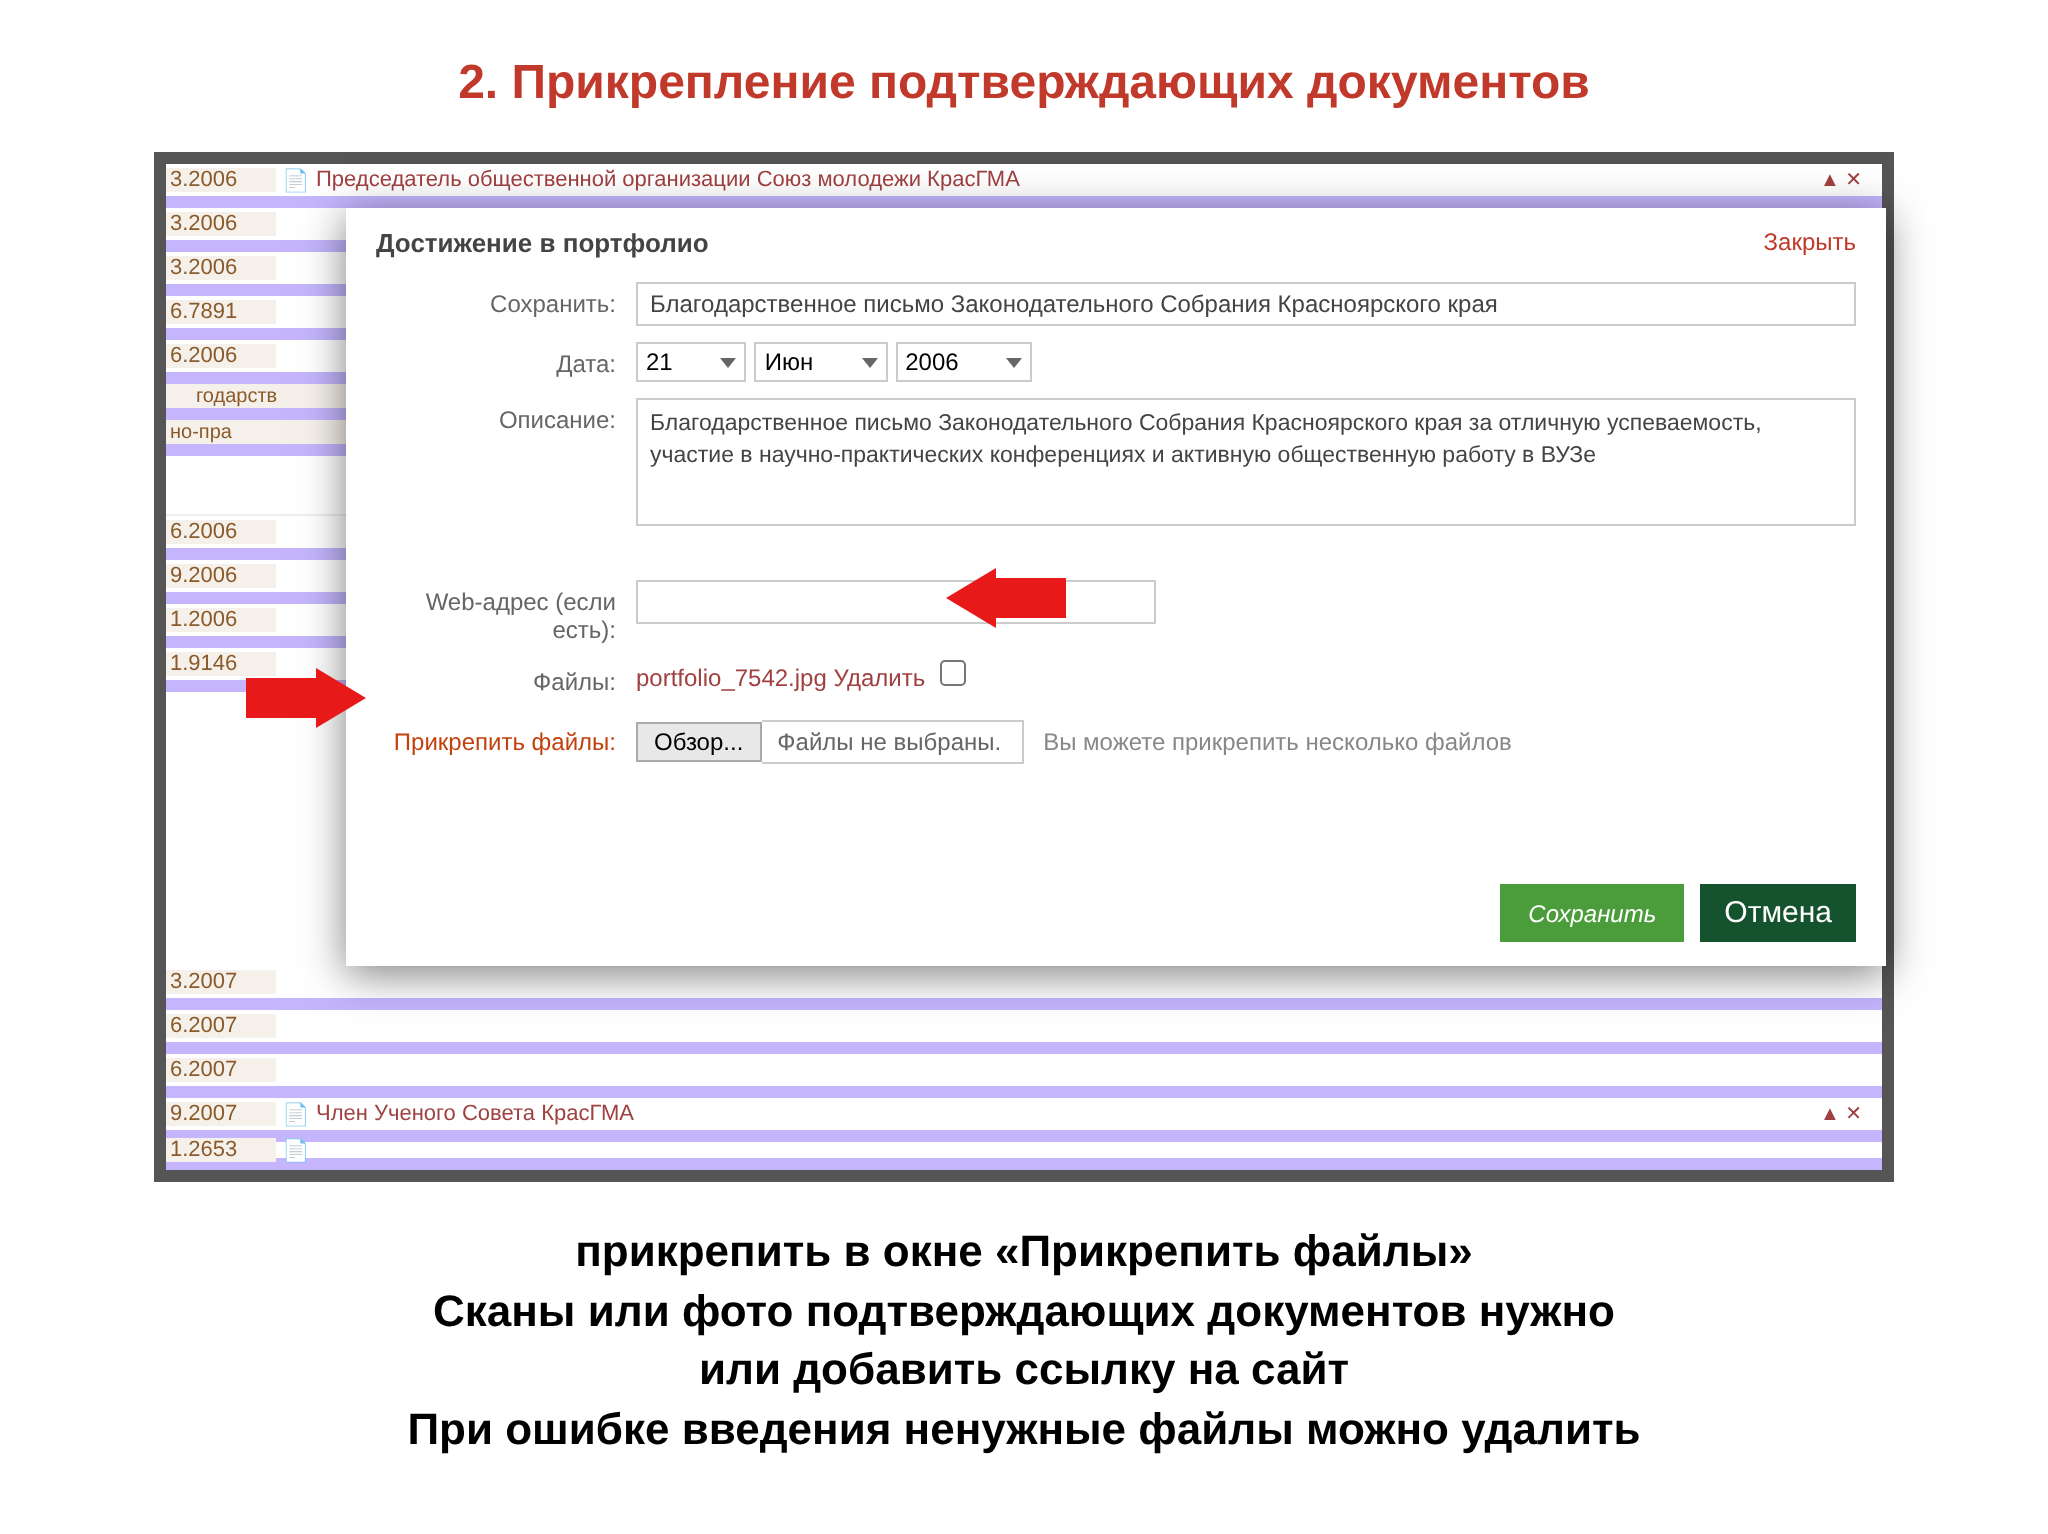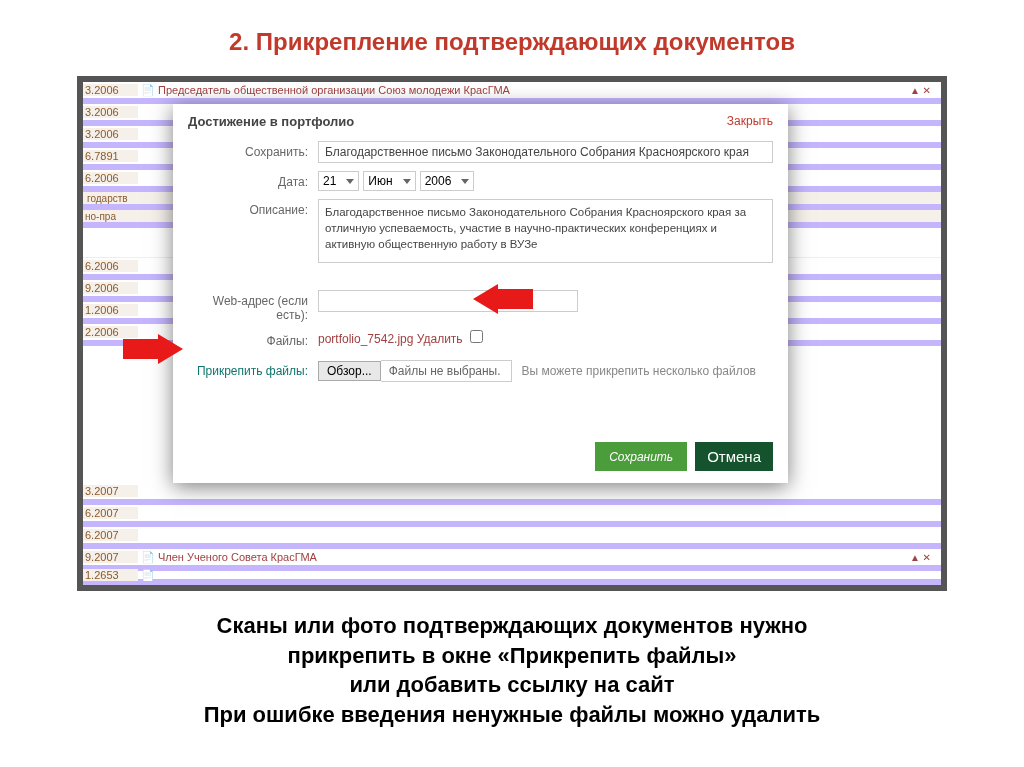--- a/index.html
+++ b/index.html
@@ -10,42 +10,42 @@
   .screenshot-frame { margin: 0 auto; width: 870px; border: 6px solid #555; background: #fff; position: relative; }
   
   .bg-table { position: absolute; left: 0; top: 0; width: 100%; font-size: 11px; color: #888; }
   .bg-row { display: flex; align-items: center; height: 22px; border-bottom: 6px solid #c4b5fd; }
   .bg-date { width: 55px; padding-left: 2px; background: #f5f0ea; color: #8a5a2a; }
   .bg-icon { width: 20px; text-align: center; }
   .bg-text { flex: 1; color: #a04040; font-size: 11px; }
   .bg-marks { color: #a04040; font-size: 10px; }
   .bg-row.truncated { background: #f5f0ea; }
   
-  .dialog { position: relative; margin-left: 90px; width: 615px; background: #fff; box-shadow: 0 4px 20px rgba(0,0,0,0.5); z-index: 10; }
+  .dialog { position: relative; margin-left: 90px; width: 770px; background: #fff; box-shadow: 0 4px 20px rgba(0,0,0,0.5); z-index: 10; }
   .dialog-header { display: flex; justify-content: space-between; padding: 10px 15px 8px; font-size: 13px; }
   .dialog-title { font-weight: bold; color: #444; }
   .dialog-close { color: #c0392b; cursor: pointer; font-size: 12px; }
   
   .form-row { display: flex; align-items: flex-start; padding: 4px 15px; font-size: 12px; }
   .form-label { width: 130px; text-align: right; padding-right: 10px; color: #666; padding-top: 4px; }
   .form-control { flex: 1; }
   .text-input { width: 100%; border: 1px solid #ccc; padding: 3px 6px; font-size: 12px; color: #444; }
   .date-selects { display: flex; gap: 4px; }
-  .date-select { border: 1px solid #ccc; padding: 2px 4px; font-size: 12px; display: inline-flex; align-items: center; gap: 10px; background: #fff; }
+  .date-select { border: 1px solid #ccc; padding: 2px 4px; font-size: 12px; display: inline-flex; align-items: center; gap: 24px; background: #fff; }
   .date-select .arrow { width: 0; height: 0; border-left: 4px solid transparent; border-right: 4px solid transparent; border-top: 5px solid #666; }
   .textarea { width: 100%; height: 64px; border: 1px solid #ccc; padding: 4px 6px; font-size: 11.5px; color: #444; line-height: 1.4; resize: none; font-family: Arial; }
   .web-input { width: 260px; border: 1px solid #ccc; padding: 3px 6px; font-size: 12px; height: 22px; }
   
   .files-line { font-size: 12px; color: #666; }
   .file-name { color: #a04040; }
   .file-delete { color: #a04040; }
   .file-checkbox { margin-left: 4px; }
   
   .attach-row { padding: 8px 15px; font-size: 12px; display: flex; align-items: center; }
-  .attach-label { width: 130px; text-align: right; padding-right: 10px; color: #0f766e; }
+  .attach-label { width: 130px; text-align: right; padding-right: 10px; color: #c2410c; }
   .browse-btn { background: #e8e8e8; border: 1px solid #aaa; padding: 2px 8px; font-size: 12px; cursor: pointer; }
   .no-files { padding: 3px 10px 3px 8px; border: 1px solid #ccc; border-left: none; color: #666; font-size: 12px; }
   .attach-hint { margin-left: 10px; color: #888; font-size: 12px; }
   
   .dialog-footer { display: flex; justify-content: flex-end; gap: 8px; padding: 12px 15px; margin-top: 40px; }
   .btn-save { background: #4a9d3a; color: #fff; border: none; padding: 6px 14px; font-size: 12px; cursor: pointer; font-style: italic; }
   .btn-cancel { background: #14532d; color: #fff; border: none; padding: 6px 12px; font-size: 15px; cursor: pointer; }
   
   .red-arrow { position: absolute; z-index: 20; }
   .red-arrow svg { display: block; }
@@ -74,37 +74,37 @@
     <div class="bg-row">
         <div class="bg-date">3.2006</div>
       </div>
     <div class="bg-row">
         <div class="bg-date">6.7891</div>
       </div>
     <div class="bg-row">
         <div class="bg-date">6.2006</div>
       </div>
     <div class="bg-row truncated" style="height:18px">
-        <div style="font-size:10px;color:#8a5a2a;padding-left:4px">годарств</div>
+        <div style="font-size:10px;color:#8a5a2a;padding-left:15px">годарств</div>
       </div>
     <div class="bg-row truncated" style="height:18px">
         <div style="font-size:10px;color:#8a5a2a;padding-left:2px">но-пра</div>
       </div>
     <div style="height:30px;border-bottom:1px solid #eee"></div>
     <div class="bg-row">
         <div class="bg-date">6.2006</div>
       </div>
     <div class="bg-row">
         <div class="bg-date">9.2006</div>
       </div>
     <div class="bg-row">
         <div class="bg-date">1.2006</div>
       </div>
     <div class="bg-row">
-        <div class="bg-date">2.2006</div>
+        <div class="bg-date">1.9146</div>
       </div>
   </div>
 
   <div style="height:22px"></div>
 
   <div class="dialog">
     <div class="dialog-header">
       <span class="dialog-title">Достижение в портфолио</span>
       <span class="dialog-close">Закрыть</span>
     </div>
@@ -192,17 +192,17 @@
       <div class="bg-marks" style="padding-right:10px">▲ ✕</div>
     </div>
     <div class="bg-row" style="height:14px">
       <div class="bg-date">1.2653</div>
       <div class="bg-icon">📄</div>
     </div>
   </div>
 </div>
 
 <div class="caption">
+  <div>прикрепить в окне «Прикрепить файлы»</div>
   <div>Сканы или фото подтверждающих документов нужно</div>
-  <div>прикрепить в окне «Прикрепить файлы»</div>
   <div>или добавить ссылку на сайт</div>
   <div>При ошибке введения ненужные файлы можно удалить</div>
 </div>
 
 </body></html>

